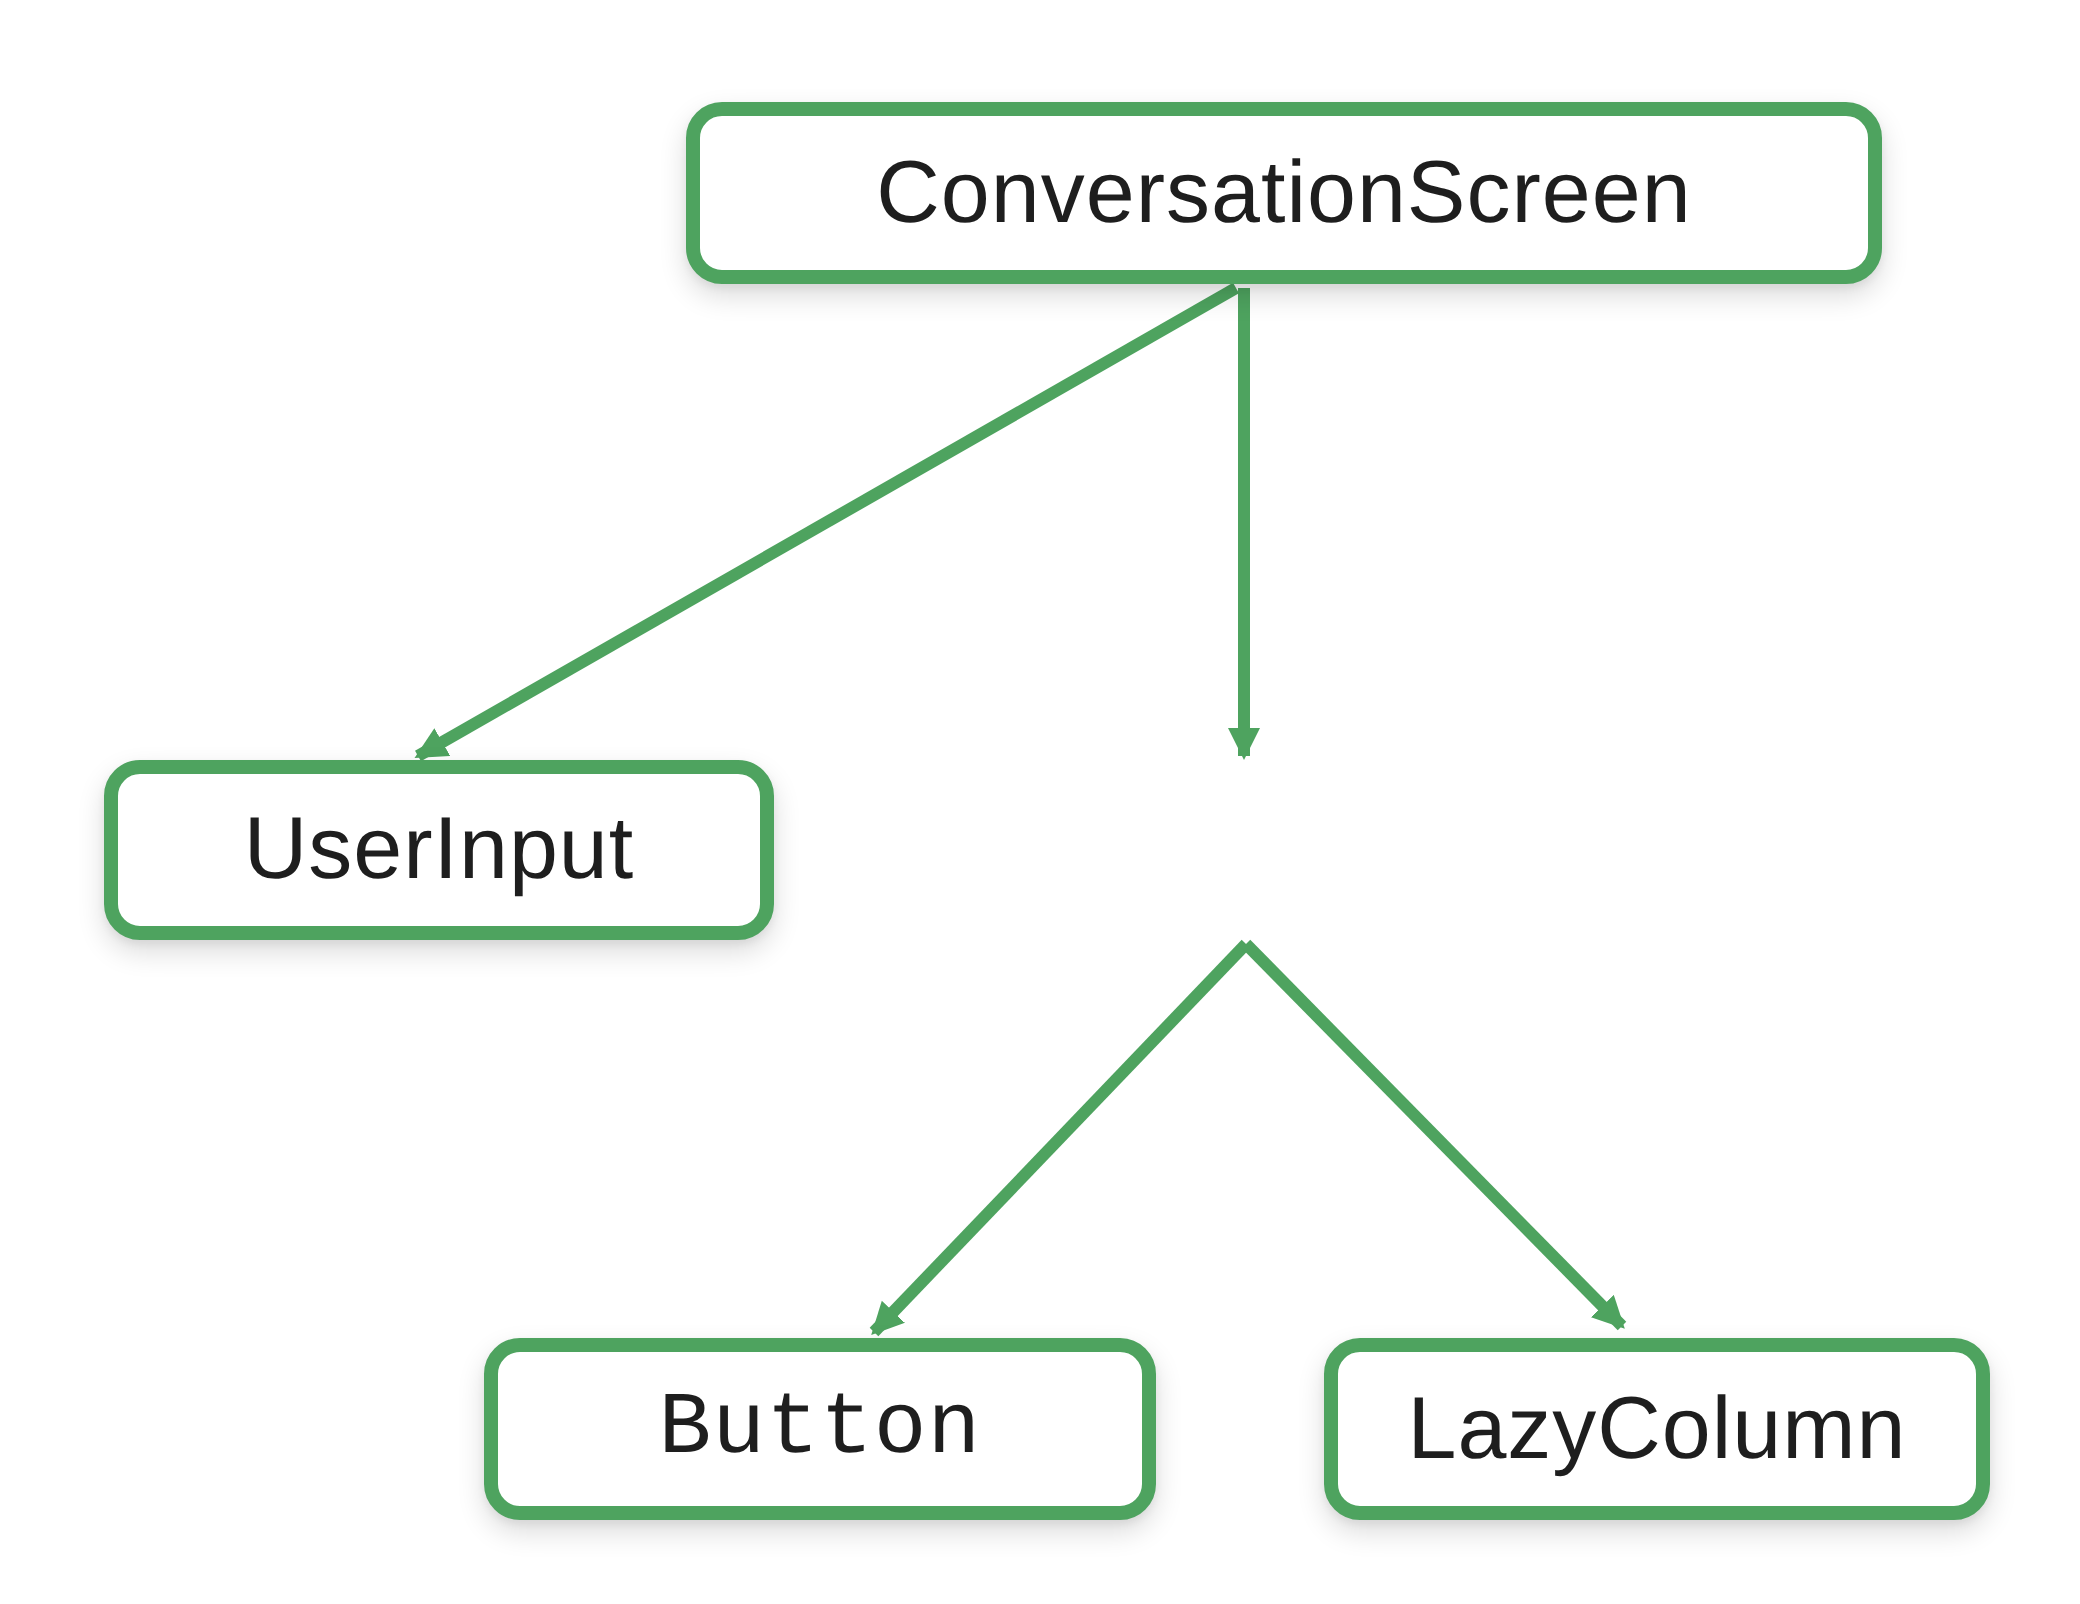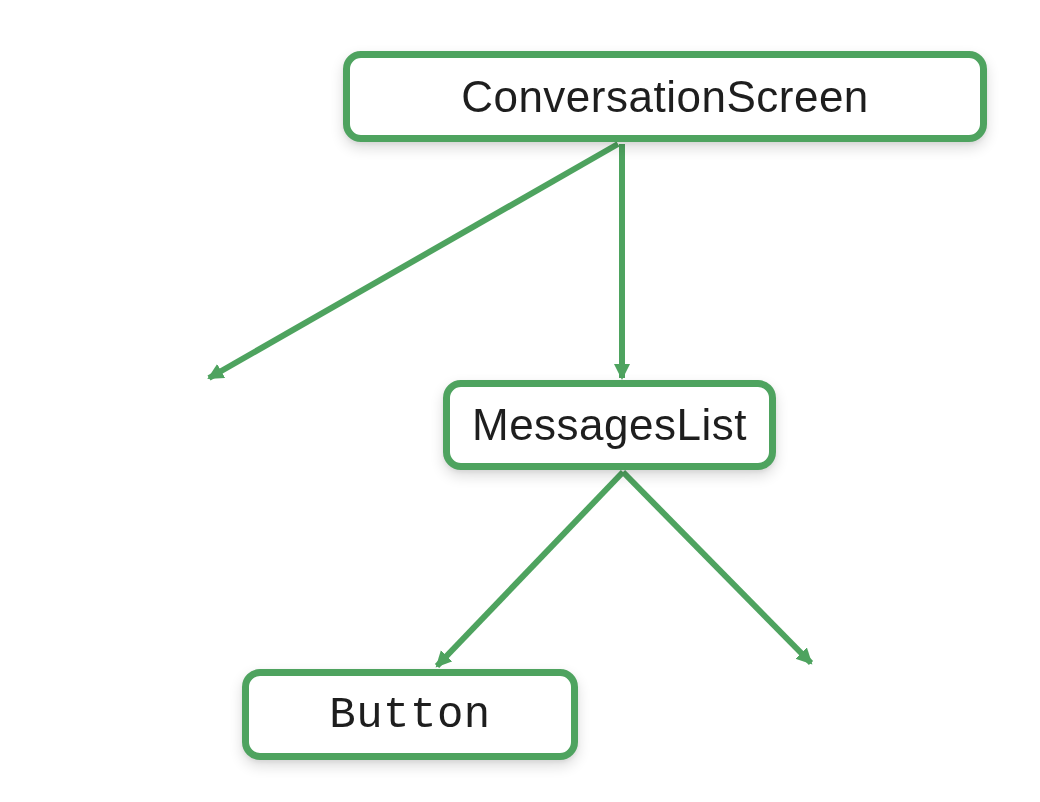--- a/index.html
+++ b/index.html
@@ -40,21 +40,21 @@
     border: 7px solid var(--accent);
     border-radius: 18px;
     box-shadow: 0 6px 14px rgba(0,0,0,0.14), 0 2px 4px rgba(0,0,0,0.06);
   }
   .node span {
     font-size: 44px;
     color: var(--text);
     letter-spacing: 0.5px;
     white-space: nowrap;
   }
-  .node-conversation-screen { left: 343px; top: 51px;  width: 644px; height: 91px; }
+  .node-conversation-screen { left: 343px; top: 51px;  width: 598px; height: 91px; }
   .node-user-input          { left: 52px;  top: 380px; width: 335px; height: 90px; }
   .node-messages-list       { left: 443px; top: 380px; width: 333px; height: 90px; }
   .node-button              { left: 242px; top: 669px; width: 336px; height: 91px; font-family: Liberation Mono, monospace; }
   .node-lazy-column         { left: 662px; top: 669px; width: 333px; height: 91px; }
 </style>
 </head>
 <body>
 
 <div class="canvas">
 
@@ -67,23 +67,26 @@
     <line x1="618" y1="144" x2="209" y2="378" marker-end="url(#arrow)"></line>
     <line x1="622" y1="144" x2="622" y2="378" marker-end="url(#arrow)"></line>
     <line x1="623" y1="472" x2="437" y2="666" marker-end="url(#arrow)"></line>
     <line x1="623" y1="472" x2="811" y2="663" marker-end="url(#arrow)"></line>
   </svg>
 
   <div class="node node-conversation-screen">
     <span>ConversationScreen</span>
   </div>
 
+  <div class="node node-user-input">
+    <span>UserInput</span>
+  </div>
 
-  <div class="node node-messages-list">
-    <span>MessagesList</span>
-  </div>
 
   <div class="node node-button">
     <span>Button</span>
   </div>
 
+  <div class="node node-lazy-column">
+    <span>LazyColumn</span>
+  </div>
 
 </div>
 
 </body></html>

